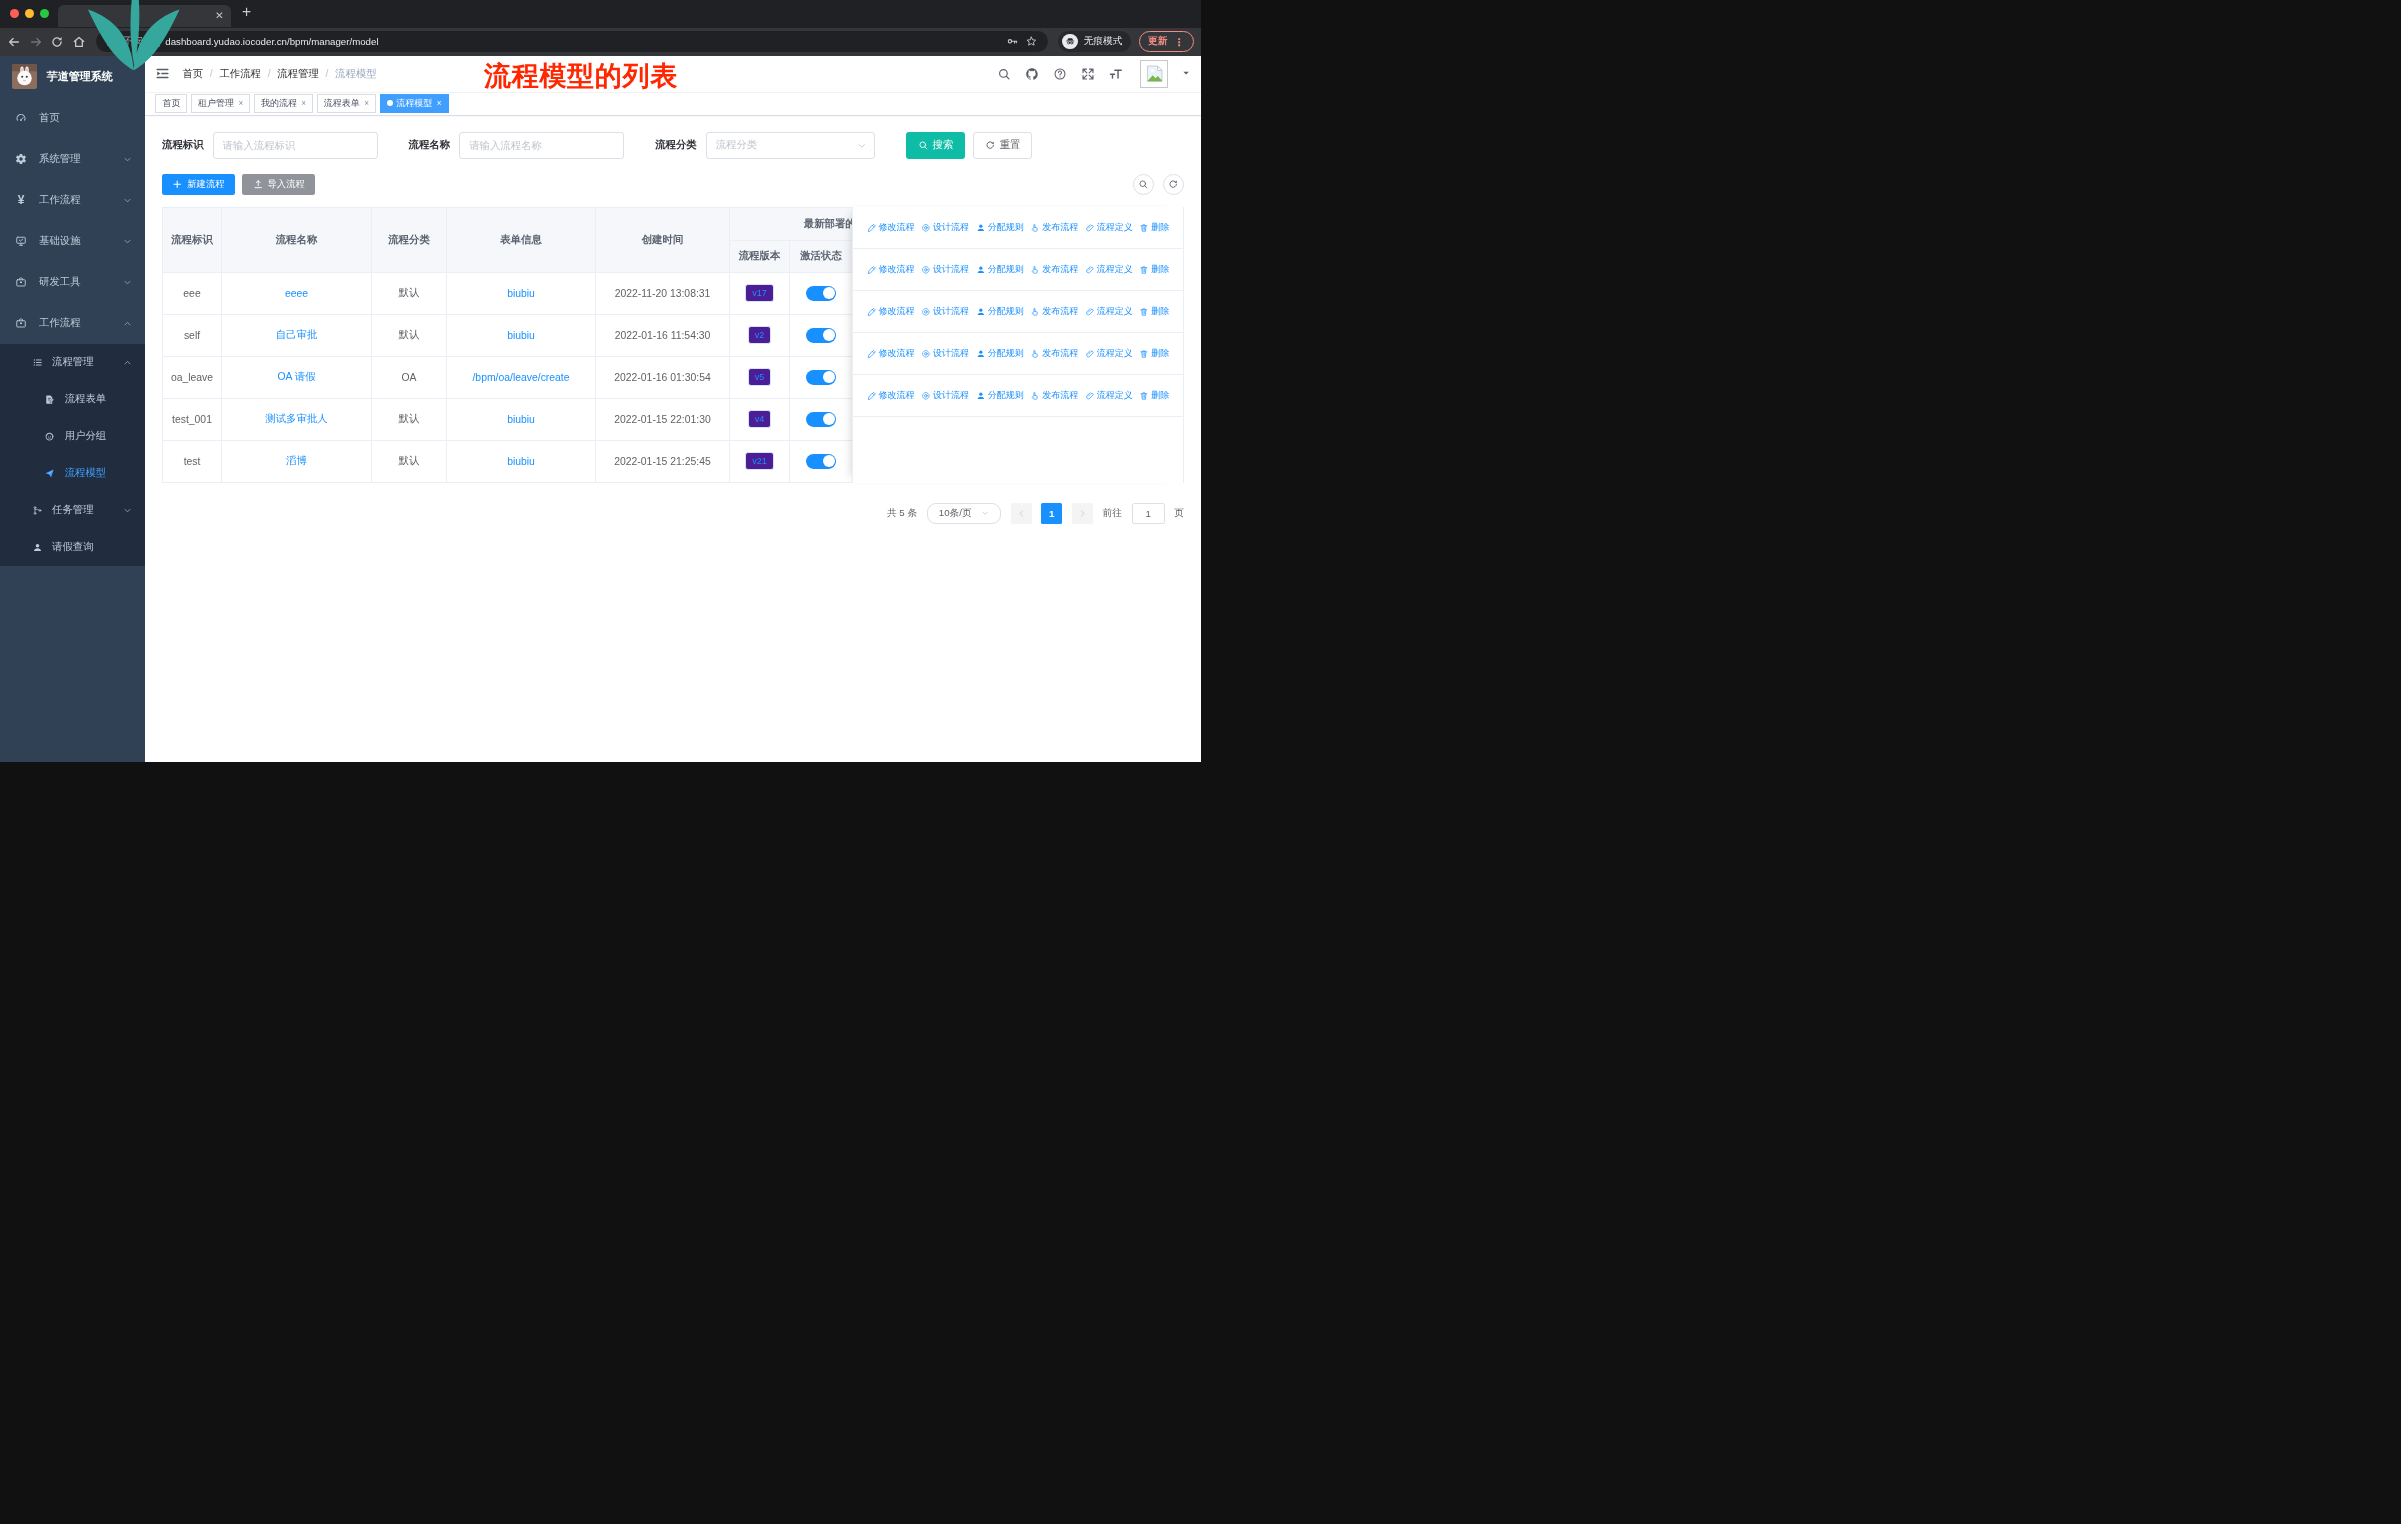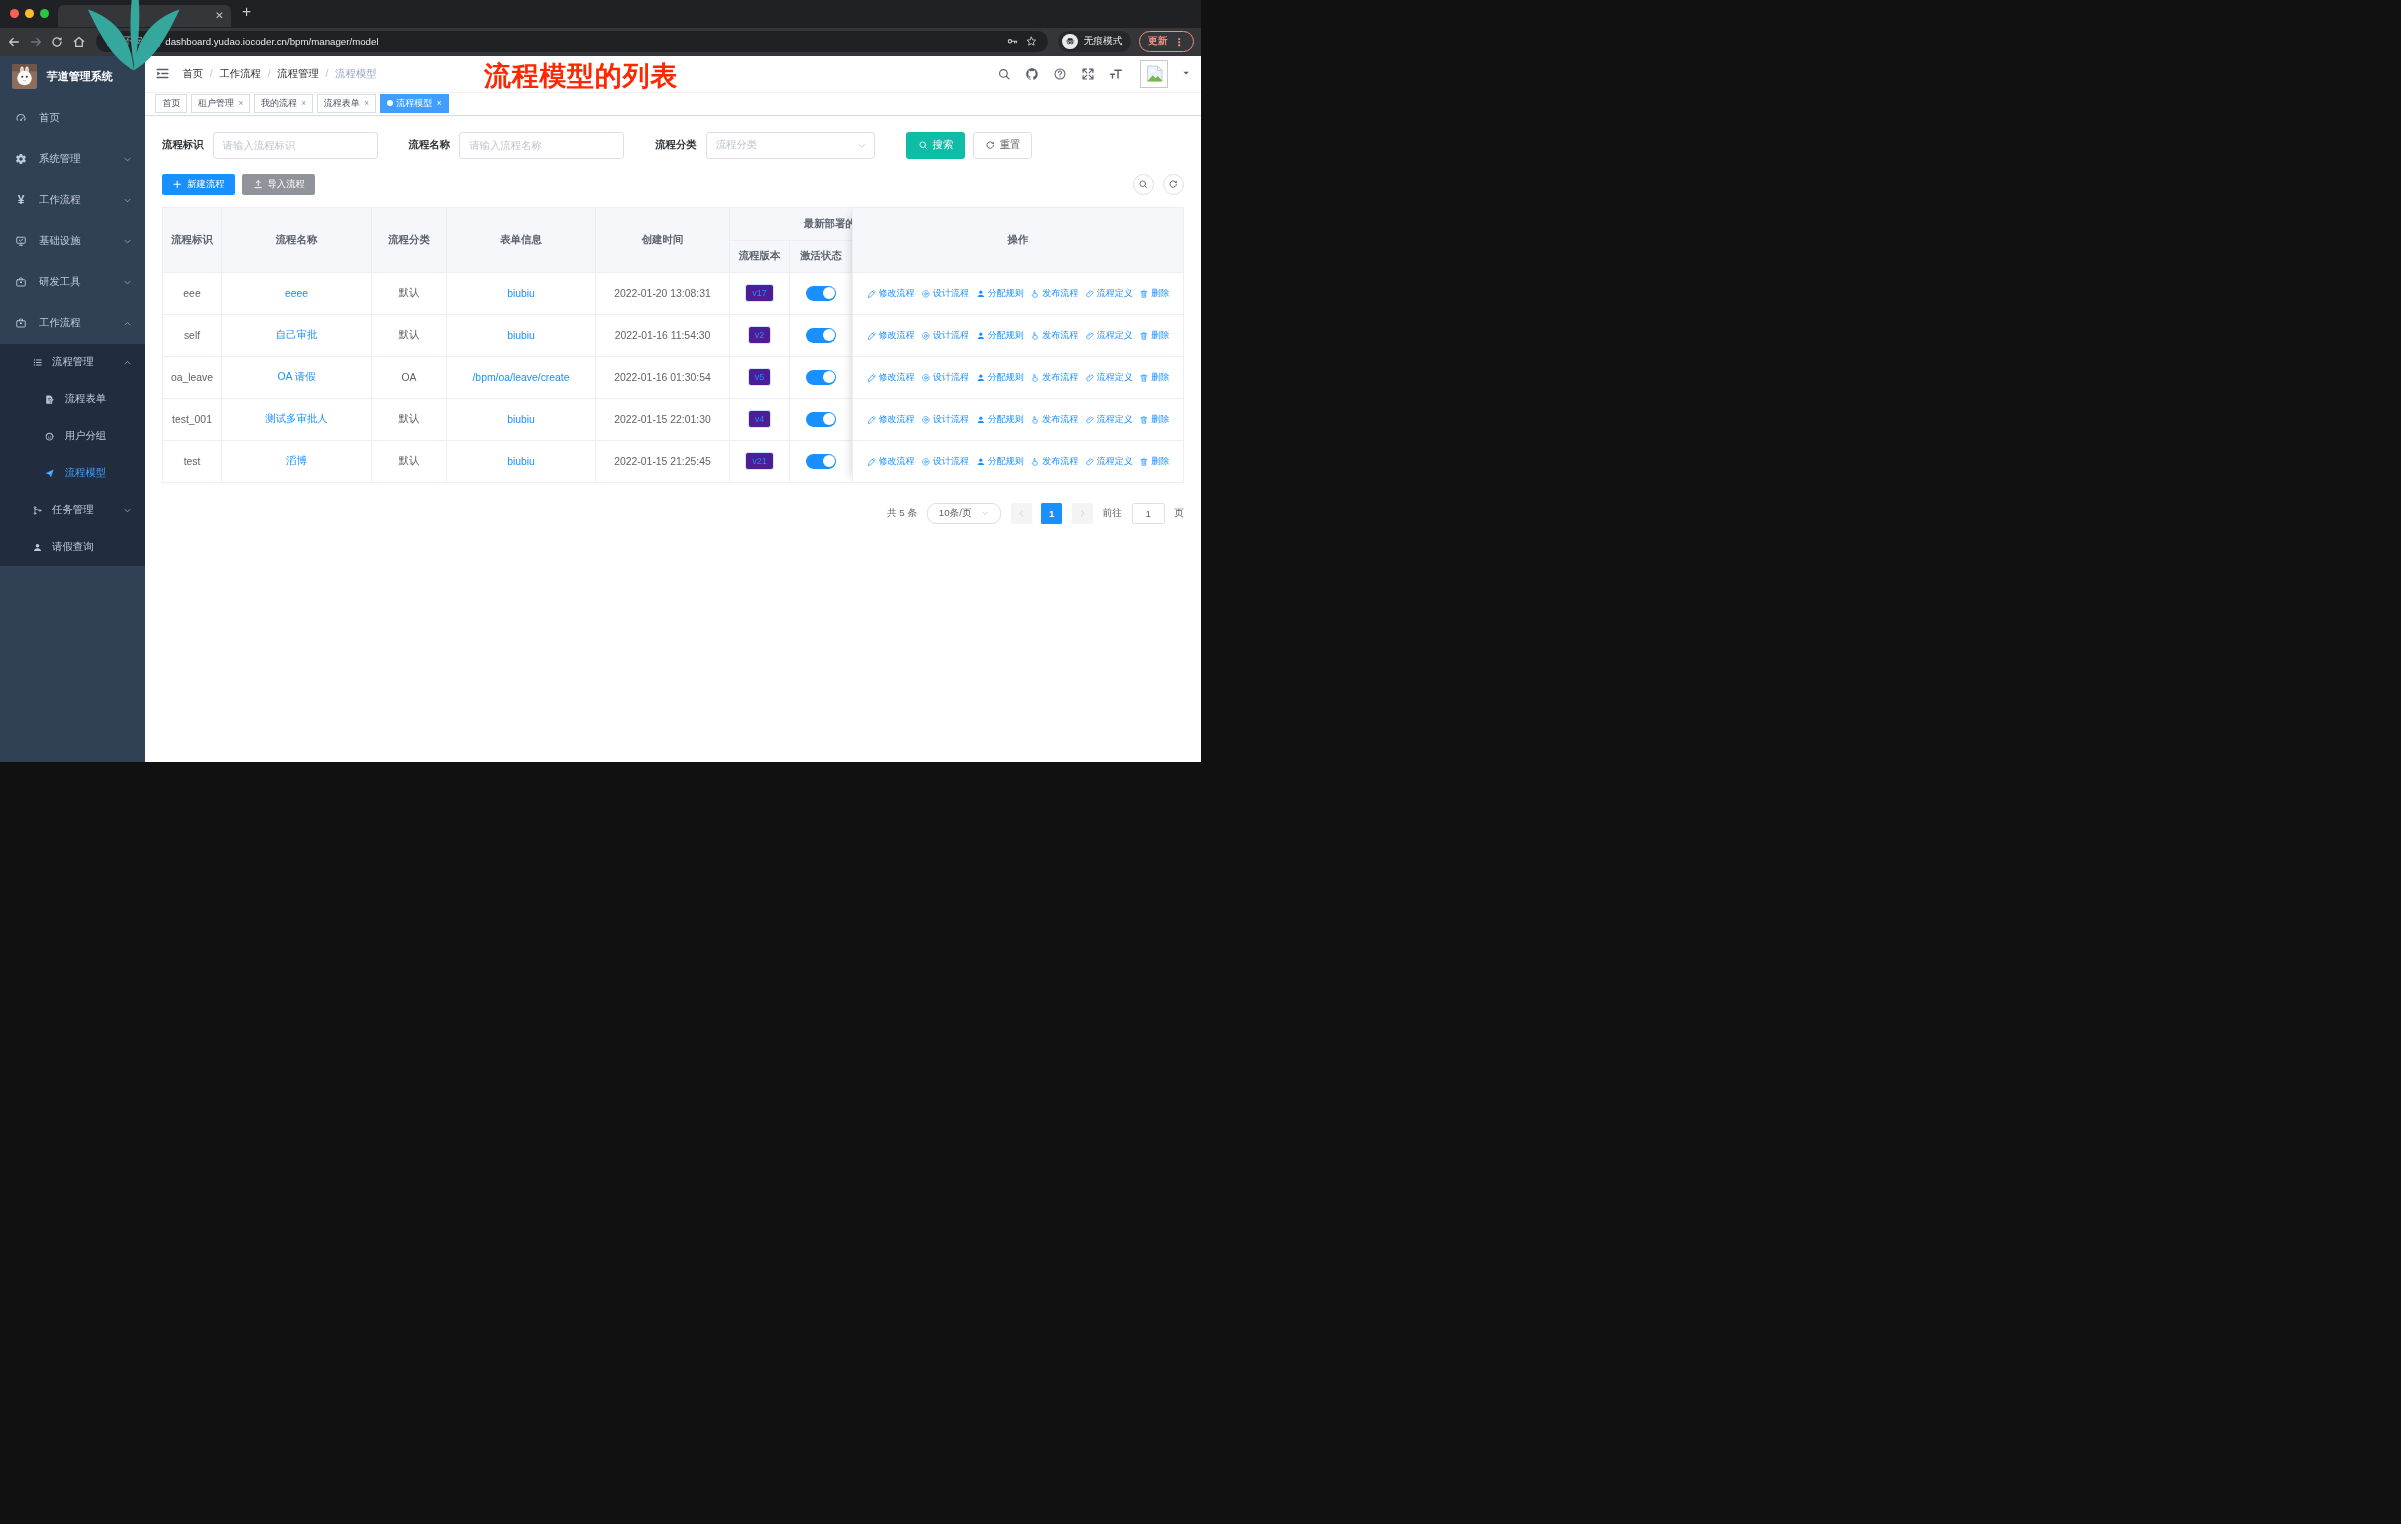--- a/index.html
+++ b/index.html
@@ -592,21 +592,21 @@
                   <th>激活状态</th>
                   <th></th>
                 </tr>
               </thead>
               <tbody>
                 <tr>
                   <td>eee</td>
                   <td><a class="link">eeee</a></td>
                   <td>默认</td>
                   <td><a class="link">biubiu</a></td>
-                  <td>2022-01-20 13:08:31</td>
+                  <td>2022-11-20 13:08:31</td>
                   <td><span class="badge">v17</span></td>
                   <td><span class="switch"><span class="knob"></span></span></td>
                   <td></td>
                   <td></td>
                 </tr>
                 <tr>
                   <td>self</td>
                   <td><a class="link">自己审批</a></td>
                   <td>默认</td>
                   <td><a class="link">biubiu</a></td>
@@ -645,21 +645,20 @@
                   <td><a class="link">biubiu</a></td>
                   <td>2022-01-15 21:25:45</td>
                   <td><span class="badge">v21</span></td>
                   <td><span class="switch"><span class="knob"></span></span></td>
                   <td></td>
                   <td></td>
                 </tr>
               </tbody>
             </table>
             <div class="op-col">
-              <div class="op-head">操作</div>
               <div class="op-row">
                 <a class="op-link">
                   <span style="width: 9.7px; height: 9.7px;">
                     <svg viewBox="0 0 24 24" width="100%" height="100%" fill="none">
                       <path d="M13.6 6.3l4.1 4.1L8 20.1l-4.8 1 1-4.9z" stroke="currentColor" fill="none" stroke-linecap="round" stroke-linejoin="round" stroke-width="1.7"></path>
                       <path d="M13.6 6.3l2-2a1.5 1.5 0 0 1 2.1 0l2 2a1.5 1.5 0 0 1 0 2.1l-2 2" stroke="currentColor" fill="none" stroke-linecap="round" stroke-linejoin="round" stroke-width="1.7"></path>
                     </svg>
                   </span>
                   <span>修改流程</span>
                 </a>

